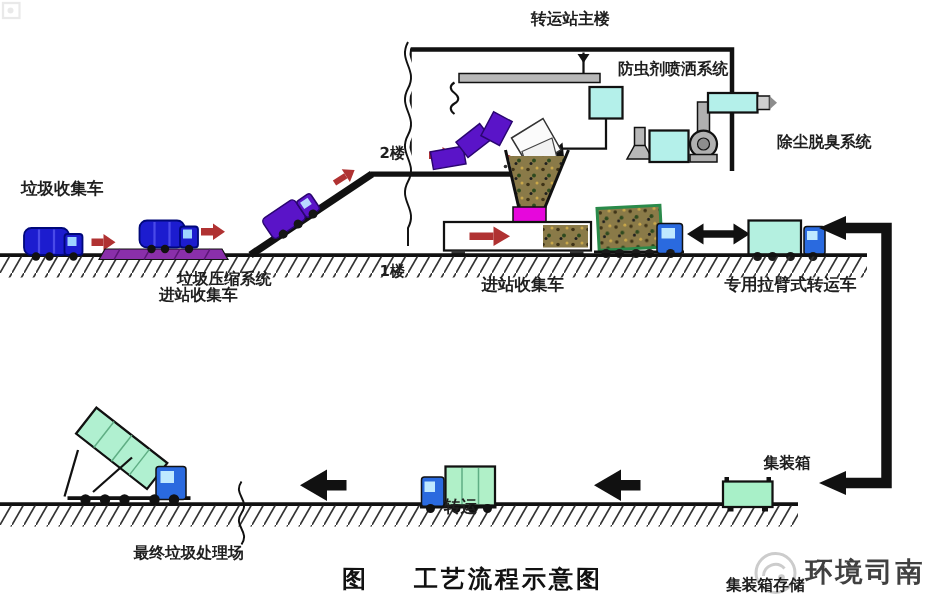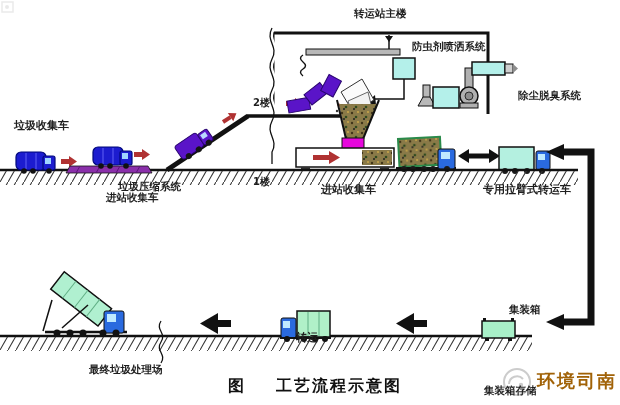--- a/index.html
+++ b/index.html
@@ -14,21 +14,21 @@
   }
   .f10{font-size:10px;}
   .f105{font-size:10.5px;padding-left:28px;}
   .f11{font-size:11px;}
   .caption{
     position:absolute;left:228px;top:376px;display:flex;gap:30px;
     font-size:16px;font-weight:700;color:#111;letter-spacing:2px;
   }
   .watermark{
     position:absolute;left:537px;top:369px;font-size:18px;font-weight:700;
-    color:#a16207;letter-spacing:2px;
+    color:#404040;letter-spacing:2px;
   }
 </style>
 </head>
 <body>
 
 <div class="stage">
 
   <svg width="620" height="405" viewBox="0 0 620 405">
     <defs>
       <pattern id="hatch" width="8" height="14" patternUnits="userSpaceOnUse">

